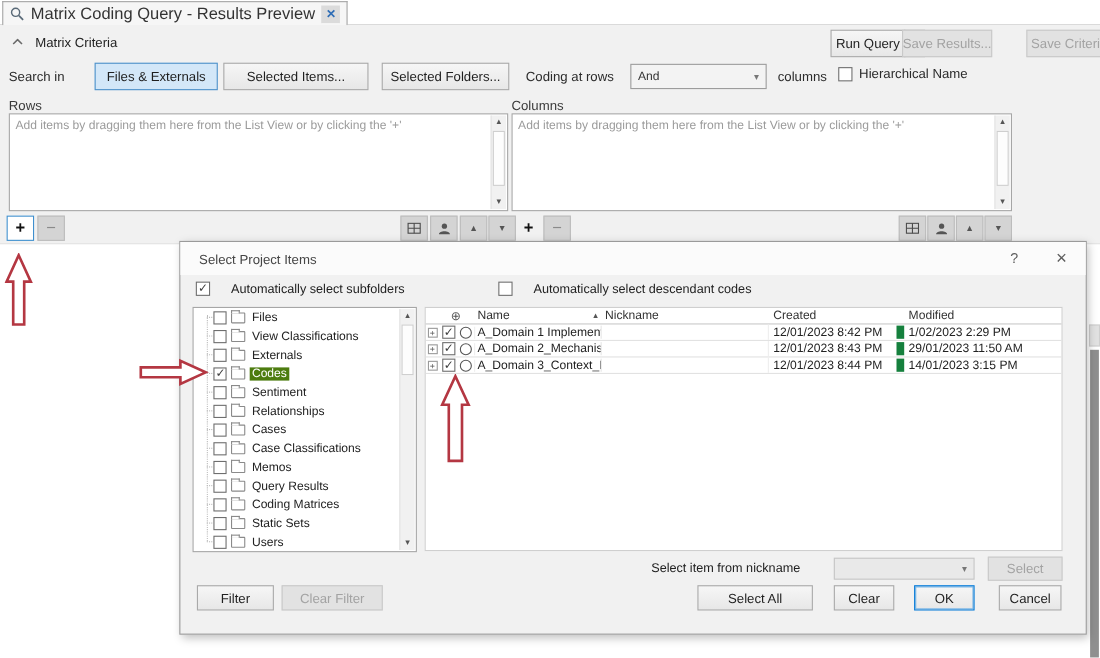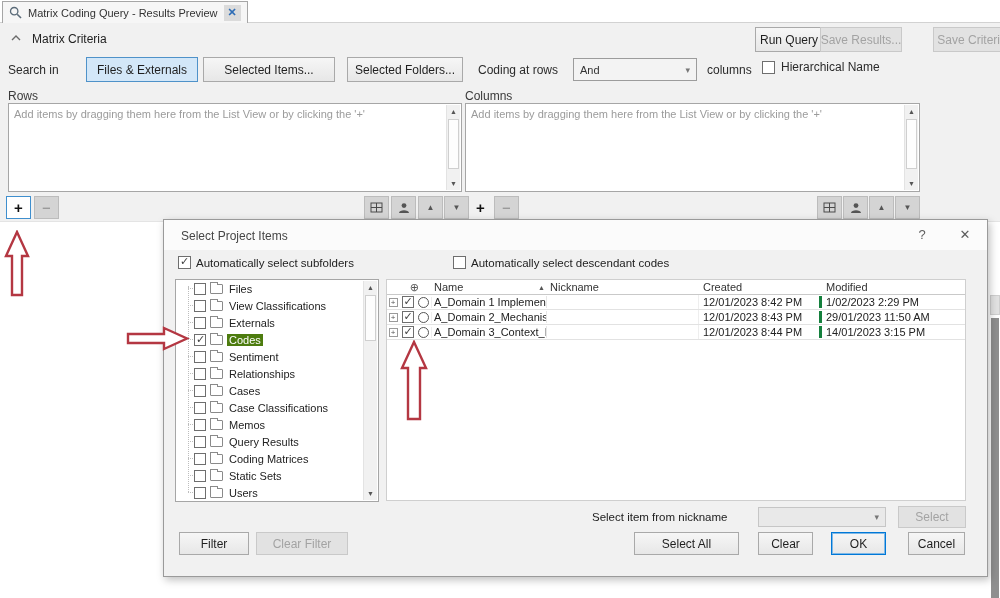--- a/index.html
+++ b/index.html
@@ -4,21 +4,21 @@
 <style>
   *{margin:0;padding:0;box-sizing:border-box}
   html,body{background:#fff}
   body{font-family:"Liberation Sans",sans-serif;-webkit-font-smoothing:antialiased}
   .screen{position:relative;width:1000px;height:598px;overflow:hidden;background:#fff;color:#2b2b2b;font-size:12px}
   .abs{position:absolute}
 
   
   .tabstrip{position:absolute;left:0;top:0;width:100%;height:23px;background:#fff;border-bottom:1px solid #d2d2d2}
   .tab{position:absolute;left:2px;top:1px;height:22px;display:flex;align-items:center;gap:6px;padding:0 6px;background:#f6f6f6;border:1px solid #a6a6a6;border-bottom:none}
-  .tab-title{font-size:11px;color:#333;white-space:nowrap}
+  .tab-title{font-size:15px;color:#333;white-space:nowrap}
   .tab-close{width:17px;height:16px;background:#dbdbdb;color:#2e6db6;font-weight:bold;font-size:11px;display:flex;align-items:center;justify-content:center;cursor:default}
 
   
   .top-area{position:absolute;left:0;top:23px;width:100%;height:199px;background:#f1f1f1;border-bottom:1px solid #e4e4e4}
   .band-title{position:absolute;left:32px;top:32px;font-size:12px;color:#222}
   .lbl{position:absolute;font-size:12px;color:#2b2b2b;white-space:nowrap}
   .small-lbl{position:absolute;font-size:11px;color:#3a3a3a;white-space:nowrap}
 
   .btn{position:absolute;display:flex;align-items:center;justify-content:center;background:linear-gradient(#f6f6f6,#e7e7e7);border:1px solid #a9a9a9;font-size:12px;color:#1f1f1f;white-space:nowrap;cursor:default}
   .btn.disabled{background:#e2e2e2;border-color:#c9c9c9;color:#a3a3a3}
@@ -50,21 +50,21 @@
 
   
   .bg-scroll{position:absolute;background:#8f8f8f}
   .bg-tile{position:absolute;background:#e2e2e2;border:1px solid #cfcfcf}
 
   
   .dialog{position:absolute;left:163px;top:219px;width:825px;height:358px;background:#f1f1f1;border:1px solid #9a9a9a;box-shadow:2px 3px 8px rgba(0,0,0,.25)}
   .dlg-titlebar{position:absolute;left:0;top:0;right:0;height:30px;background:#fbfbfb}
   .dlg-title{position:absolute;left:17px;top:9px;font-size:12px;color:#454545}
   .dlg-sys{position:absolute;top:7px;font-size:13px;color:#5d5d5d;width:26px;text-align:center}
-  .dlg-cbrow{position:absolute;display:flex;align-items:center;gap:5px;font-size:11.5px;color:#222}
+  .dlg-cbrow{position:absolute;display:flex;align-items:center;gap:19px;font-size:11.5px;color:#222}
 
   
   .tree{position:absolute;left:11px;top:59px;width:204px;height:223px;background:#fff;border:1px solid #a6a6a6;overflow:hidden}
   .tree-guide{position:absolute;left:12px;top:6px;height:206px;border-left:1px dotted #bdbdbd}
   .tree-row{position:relative;height:17px;display:flex;align-items:center;gap:4px;padding-left:18px;font-size:11px;color:#222}
   .tree-row::before{content:"";position:absolute;left:12px;top:8px;width:5px;border-top:1px dotted #bdbdbd}
   .folder{width:13px;height:10px;border:1px solid #8a8a8a;border-radius:1px;background:#fff;position:relative;flex:none;margin-top:1px}
   .folder::before{content:"";position:absolute;top:-3px;left:-1px;width:6px;height:2px;border:1px solid #8a8a8a;border-bottom:none;background:#fff}
   .tree-label{white-space:nowrap;padding:0 2px}
   .tree-label.selected{background:#4d7c0f;color:#fff}
@@ -79,21 +79,21 @@
   .h-created{width:123px;padding-left:4px}
   .h-modified{width:143px;padding-left:4px}
   .trow{display:flex;align-items:center;height:15px;border-bottom:1px solid #e2e2e2;font-size:11px;color:#222}
   .expander{width:12px;display:flex;align-items:center;justify-content:center}
   .expander span{width:9px;height:9px;border:1px solid #9a9a9a;font-size:8px;line-height:7px;text-align:center;color:#555;background:#fff}
   .ccell{width:17px;display:flex;justify-content:center}
   .rcell{width:16px;display:flex;justify-content:center;border-right:1px solid #eee}
   .radio{width:11px;height:11px;border:1px solid #555;border-radius:50%;background:#fff}
   .tname{width:115px;padding-left:2px;border-right:1px solid #e6e6e6;overflow:hidden;white-space:nowrap}
   .tnick{width:152px;border-right:1px solid #eee;align-self:stretch}
-  .tcreated{width:123px;padding-left:4px;border-right:3px solid #15803d;white-space:nowrap}
+  .tcreated{width:123px;padding-left:4px;border-right:7px solid #15803d;white-space:nowrap}
   .tmodified{width:143px;padding-left:4px;white-space:nowrap}
 
   
   .arrow-svg{position:absolute;z-index:30}
 
   .hier-wrap{position:absolute;display:flex;align-items:center;gap:6px}
 </style>
 </head>
 <body>
 

